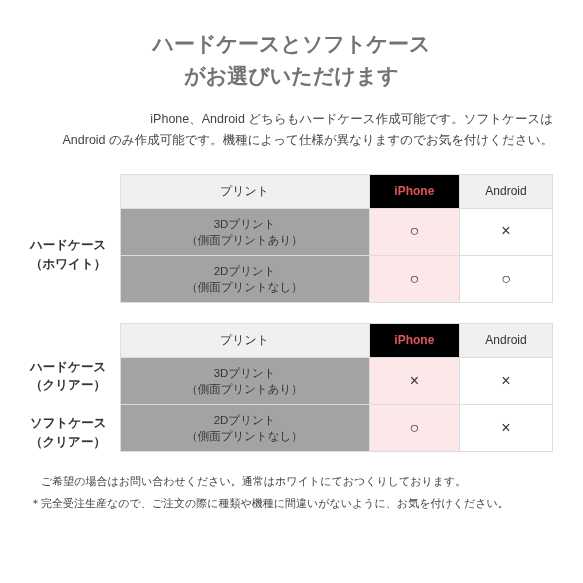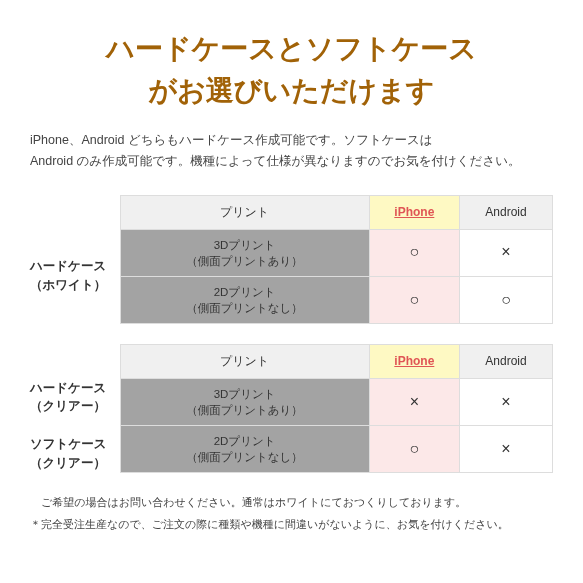--- a/index.html
+++ b/index.html
@@ -9,28 +9,28 @@
       background: #ffffff;
       font-family: 'Hiragino Sans', 'Hiragino Kaku Gothic ProN', 'Meiryo', sans-serif;
       font-size: 13px;
       color: #333;
     }
     .container {
       padding: 28px 30px 20px 30px;
     }
     .main-title {
       text-align: center;
-      font-size: 28px;
+      font-size: 21px;
       font-weight: bold;
       line-height: 1.5;
       margin-bottom: 18px;
-      color: #a16207;
+      color: #737373;
     }
     .description {
-      text-align: left;
+      text-align: right;
       font-size: 12.5px;
       line-height: 1.7;
       color: #444;
       margin-bottom: 22px;
     }
     
     .table-section {
       margin-bottom: 20px;
     }
     table {
@@ -40,24 +40,23 @@
     }
     th {
       padding: 8px 3px;
       text-align: center;
       background: #f0f0f0;
       border: 1px solid #ddd;
       font-weight: normal;
       font-size: 12px;
     }
     th.iphone-header {
-      background: #fef9c3;
+      background: #000000;
       color: #e05555;
       font-weight: bold;
-      text-decoration: underline;
     }
     td {
       padding: 7px 6px;
       text-align: center;
       border: 1px solid #ddd;
       background: #fff;
       font-size: 11.5px;
       line-height: 1.4;
     }
     td.print-cell {

